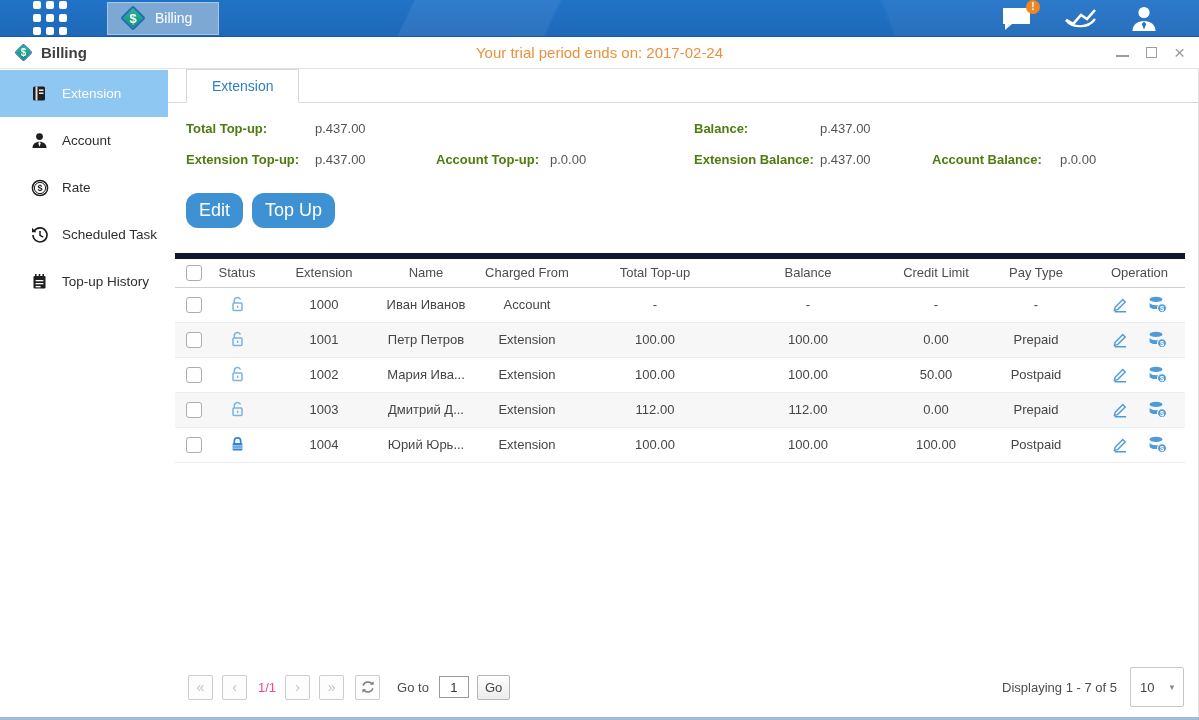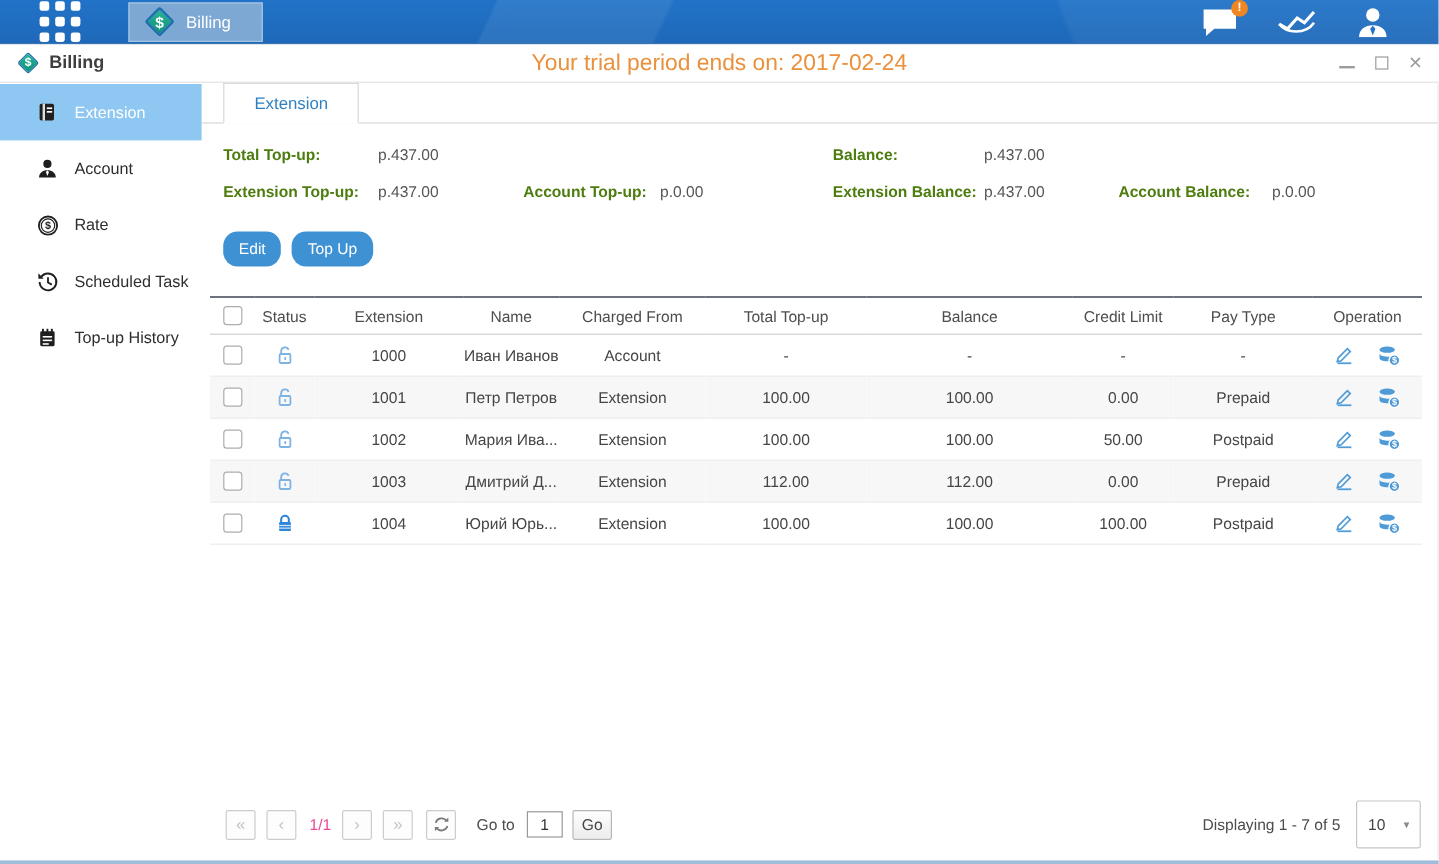--- a/index.html
+++ b/index.html
@@ -32,21 +32,21 @@
   .diamond.sm b{font-size:10px;}
   .topicons{margin-left:auto;margin-right:40px;display:flex;align-items:center;gap:32px;}
   .topicon{position:relative;cursor:pointer;display:flex;}
   .badge{position:absolute;top:-6px;right:-8px;width:14px;height:14px;border-radius:50%;
     background:#ee8722;color:#fff;font-size:10px;font-weight:bold;display:flex;
     align-items:center;justify-content:center;}
   
   .titlebar{position:relative;height:32px;display:flex;align-items:center;background:#fff;
     border-bottom:1px solid #e3e3e3;padding-left:14px;}
   .wintitle{margin-left:8px;font-size:15px;font-weight:bold;color:#3f3f3f;}
-  .trial{position:absolute;left:0;right:0;text-align:center;font-size:19px;color:var(--trial);}
+  .trial{position:absolute;left:0;right:0;text-align:center;font-size:15px;color:var(--trial);}
   .winctrl{position:absolute;right:14px;display:flex;align-items:center;gap:17px;}
   .winctrl span{cursor:pointer;color:#9c9c9c;display:flex;align-items:center;justify-content:center;}
   .wc-min{width:13px;height:9px;border-bottom:2px solid #9c9c9c;}
   .wc-max{width:11px;height:11px;border:1.5px solid #9c9c9c;}
   .wc-close{font-size:19px;line-height:11px;}
   
   .bodyrow{display:flex;height:647px;}
   .sidebar{width:168px;flex:0 0 168px;padding-top:1px;}
   .side-item{height:47px;display:flex;align-items:center;gap:13px;padding-left:30px;
     font-size:13.5px;color:#2e2e2e;cursor:pointer;}
@@ -56,25 +56,25 @@
   .tabstrip{height:34px;border-bottom:1px solid #d8d8d8;display:flex;align-items:flex-end;}
   .tab{margin-left:18px;height:34px;margin-bottom:-1px;padding:0 25px;display:flex;align-items:center;
     background:#fff;border:1px solid #d8d8d8;border-bottom:1px solid #fff;
     color:var(--link);font-size:14px;cursor:default;}
   
   .summary{position:relative;height:78px;font-size:13px;}
   .summary b{position:absolute;color:#4d7c0f;}
   .summary i{position:absolute;font-style:normal;color:#555;}
   
   .actions{margin:12px 0 0 18px;display:flex;gap:9px;}
-  .btn{background:var(--accent);color:#fff;border:none;font-size:13px;
+  .btn{background:var(--accent);color:#fff;border:none;font-size:18px;
     padding:7px 13px;border-radius:12px;cursor:pointer;font-family:inherit;}
   
   table{margin:25px 0 0 7px;width:1010px;border-collapse:collapse;font-size:13px;table-layout:fixed;}
-  thead tr{height:31px;border-top:1px solid #0f172a;border-bottom:1px solid #cfcfcf;}
+  thead tr{height:31px;border-top:6px solid #0f172a;border-bottom:1px solid #cfcfcf;}
   th{font-weight:normal;color:#4d4d4d;text-align:center;}
   tbody tr{height:35px;border-bottom:1px solid #ececec;}
   tbody tr:nth-child(even){background:var(--rowalt);}
   td{text-align:center;color:#454545;overflow:hidden;white-space:nowrap;text-overflow:ellipsis;}
   .cbx{display:inline-block;width:16px;height:16px;border:1px solid #adadad;border-radius:3px;
     background:#fff;vertical-align:middle;cursor:pointer;}
   .statusbtn,.op{display:inline-flex;vertical-align:middle;cursor:pointer;}
   .c-op .op{margin:0 8px;}
   
   .pagebar{position:absolute;left:20px;right:14px;bottom:9px;display:flex;align-items:center;font-size:13px;color:#4c4c4c;}

